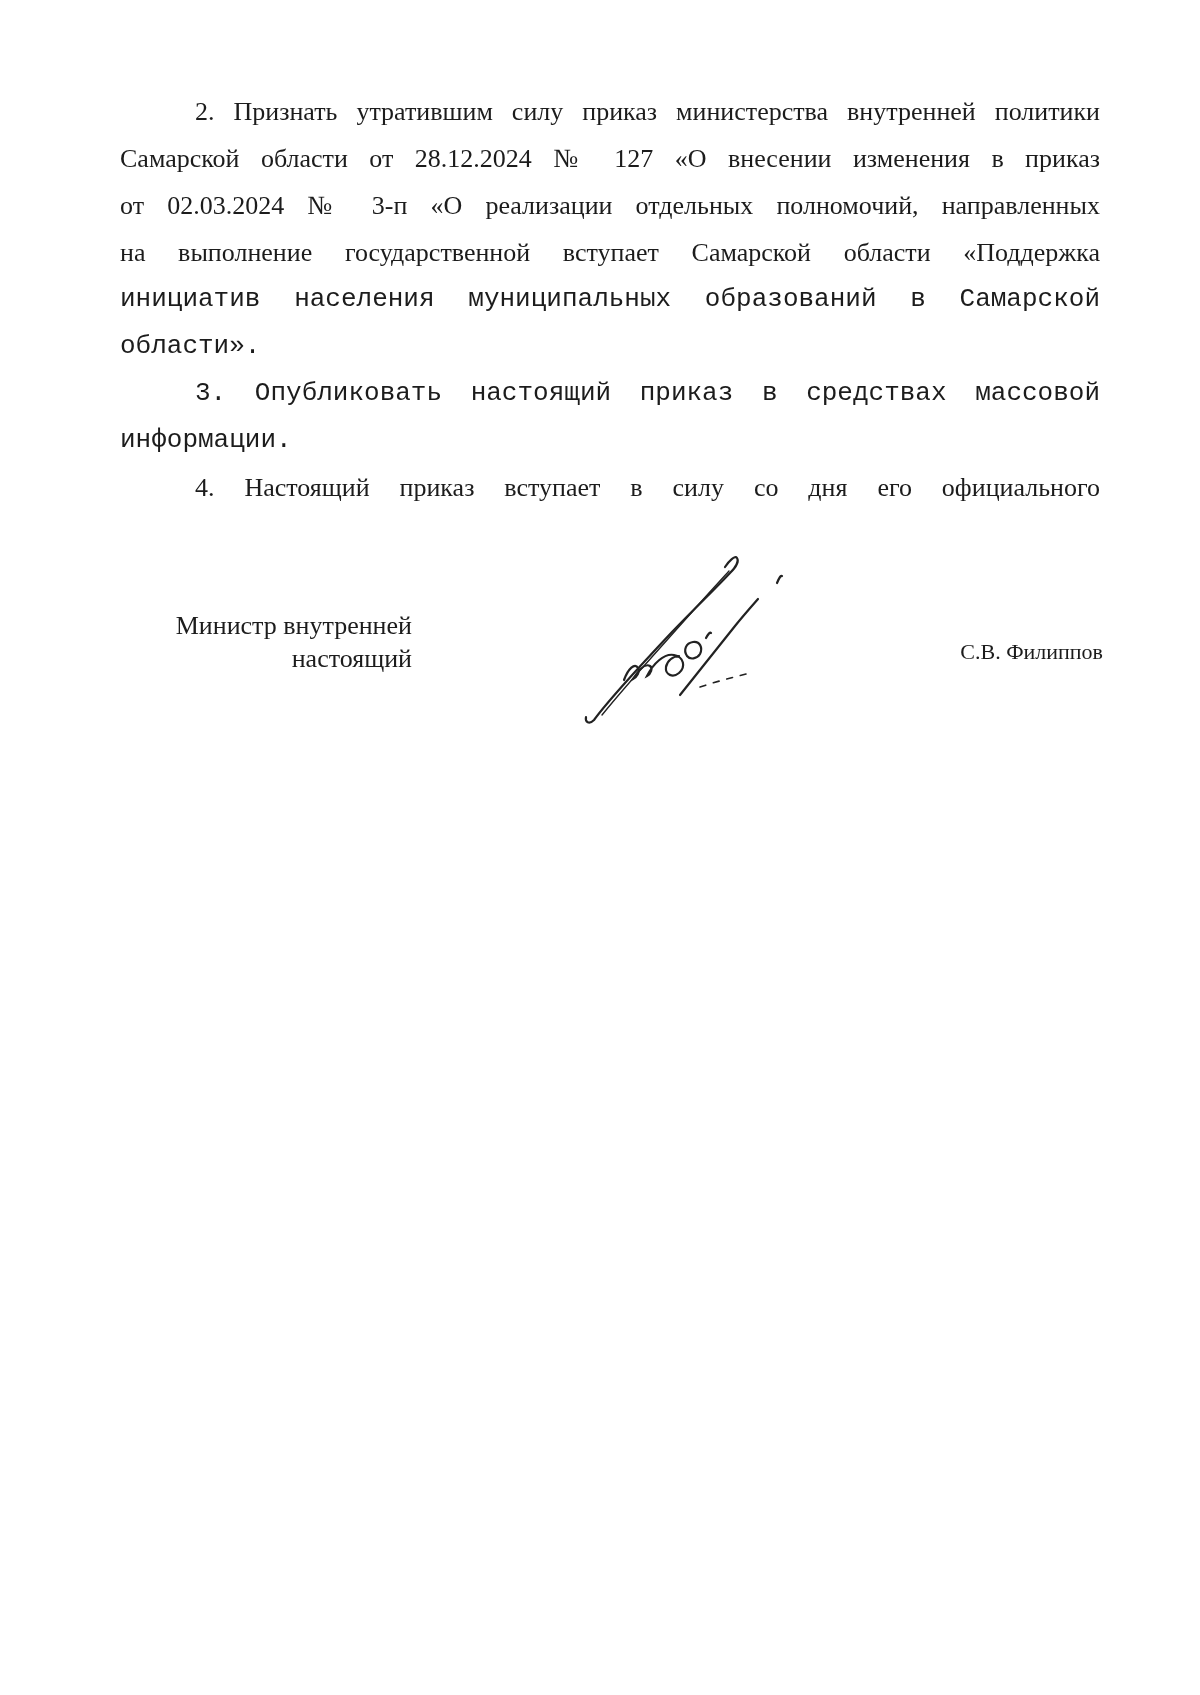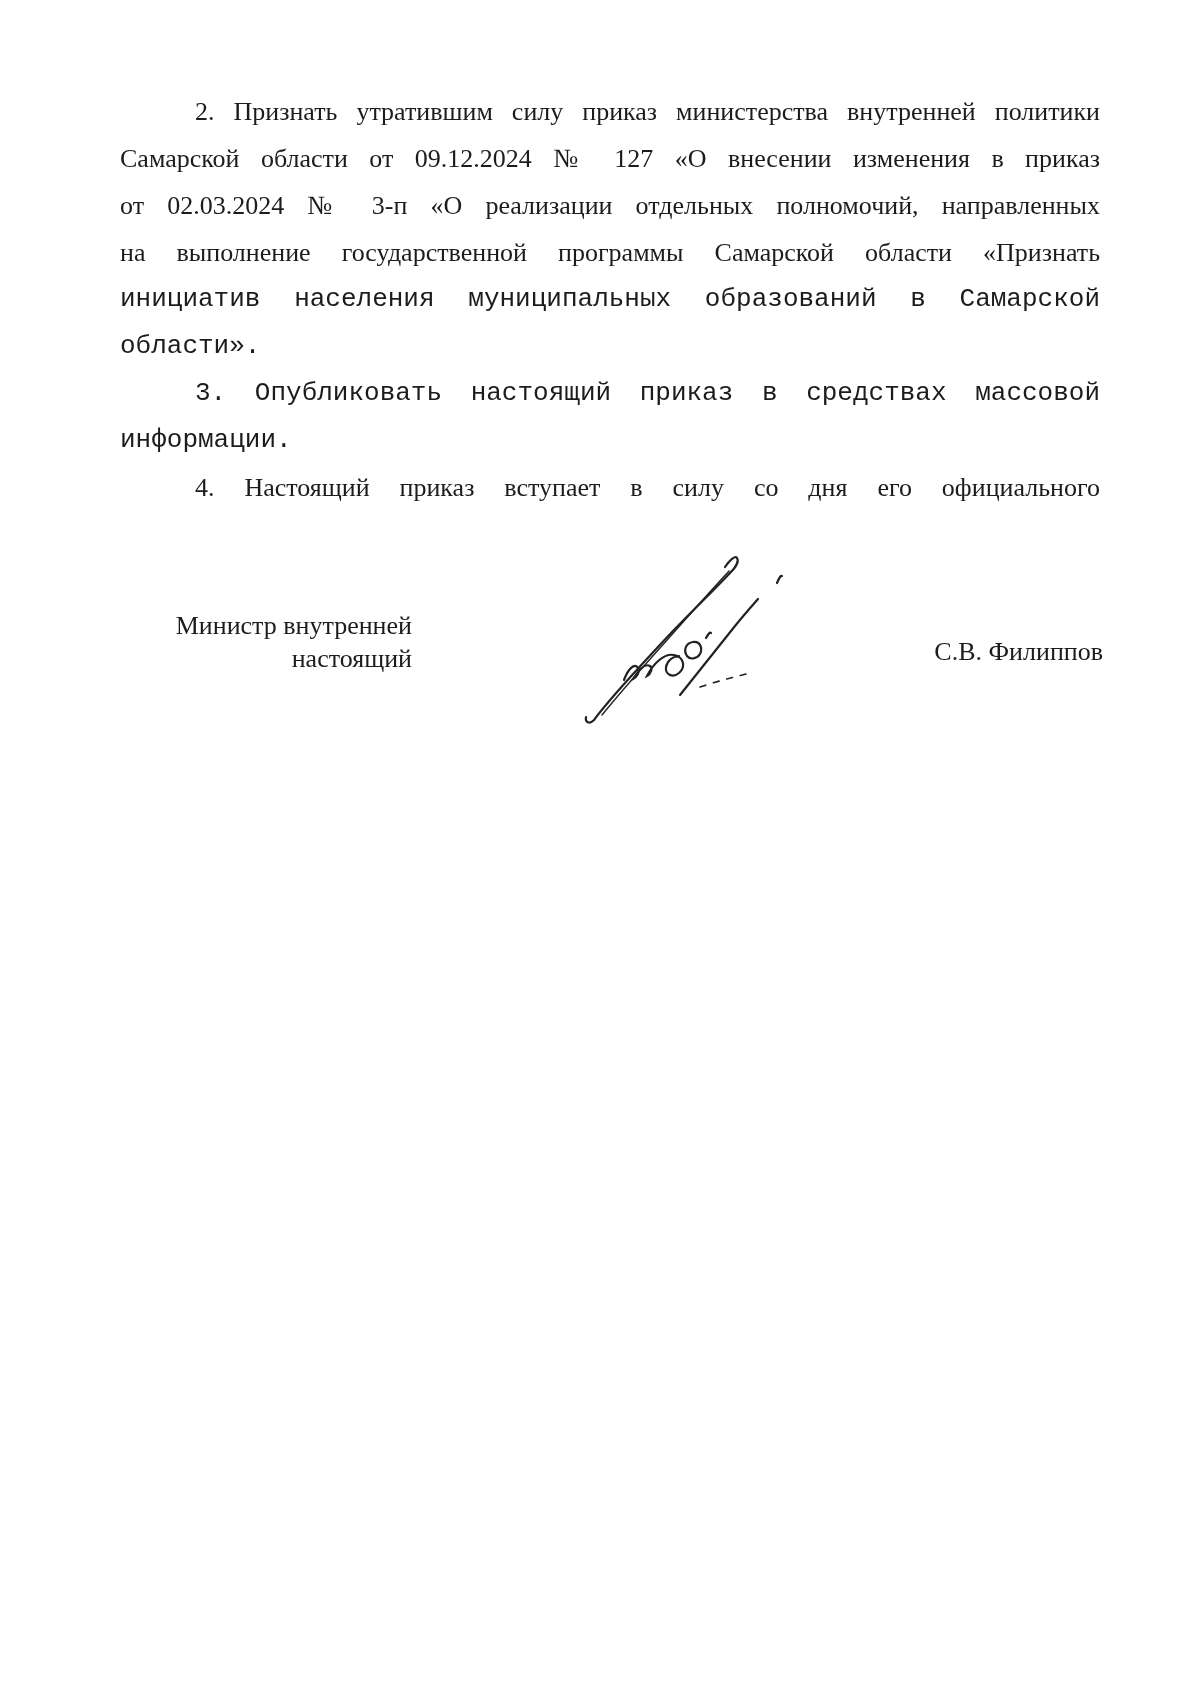--- a/index.html
+++ b/index.html
@@ -47,34 +47,34 @@
     left: 540px;
     top: 0;
     width: 265px;
     height: 210px;
   }
   .signature svg { display: block; width: 100%; height: 100%; }
   .signer-name {
     position: absolute;
     right: 97px;
     top: 112px;
-    font-size: 26px;
+    font-size: 22px;
     line-height: 30px;
   }
 </style>
 </head>
 <body>
 
 <div class="page">
 
   <div class="body-text">
     <div class="line first">2. Признать утратившим силу приказ министерства внутренней политики</div>
-    <div class="line">Самарской области от 09.12.2024 № 127 «О внесении изменения в приказ</div>
+    <div class="line">Самарской области от 28.12.2024 № 127 «О внесении изменения в приказ</div>
     <div class="line">от 02.03.2024 № 3-п «О реализации отдельных полномочий, направленных</div>
-    <div class="line">на выполнение государственной программы Самарской области «Признать</div>
+    <div class="line">на выполнение государственной вступает Самарской области «Поддержка</div>
     <div class="line last">инициатив населения муниципальных образований в Самарской области».</div>
     <div class="line first last">3. Опубликовать настоящий приказ в средствах массовой информации.</div>
     <div class="line first">4. Настоящий приказ вступает в силу со дня его официального</div>
   </div>
 
   <div class="signature-row">
 
     <div class="minister-title">
       <div>Министр внутренней</div>
       <div>настоящий</div>

